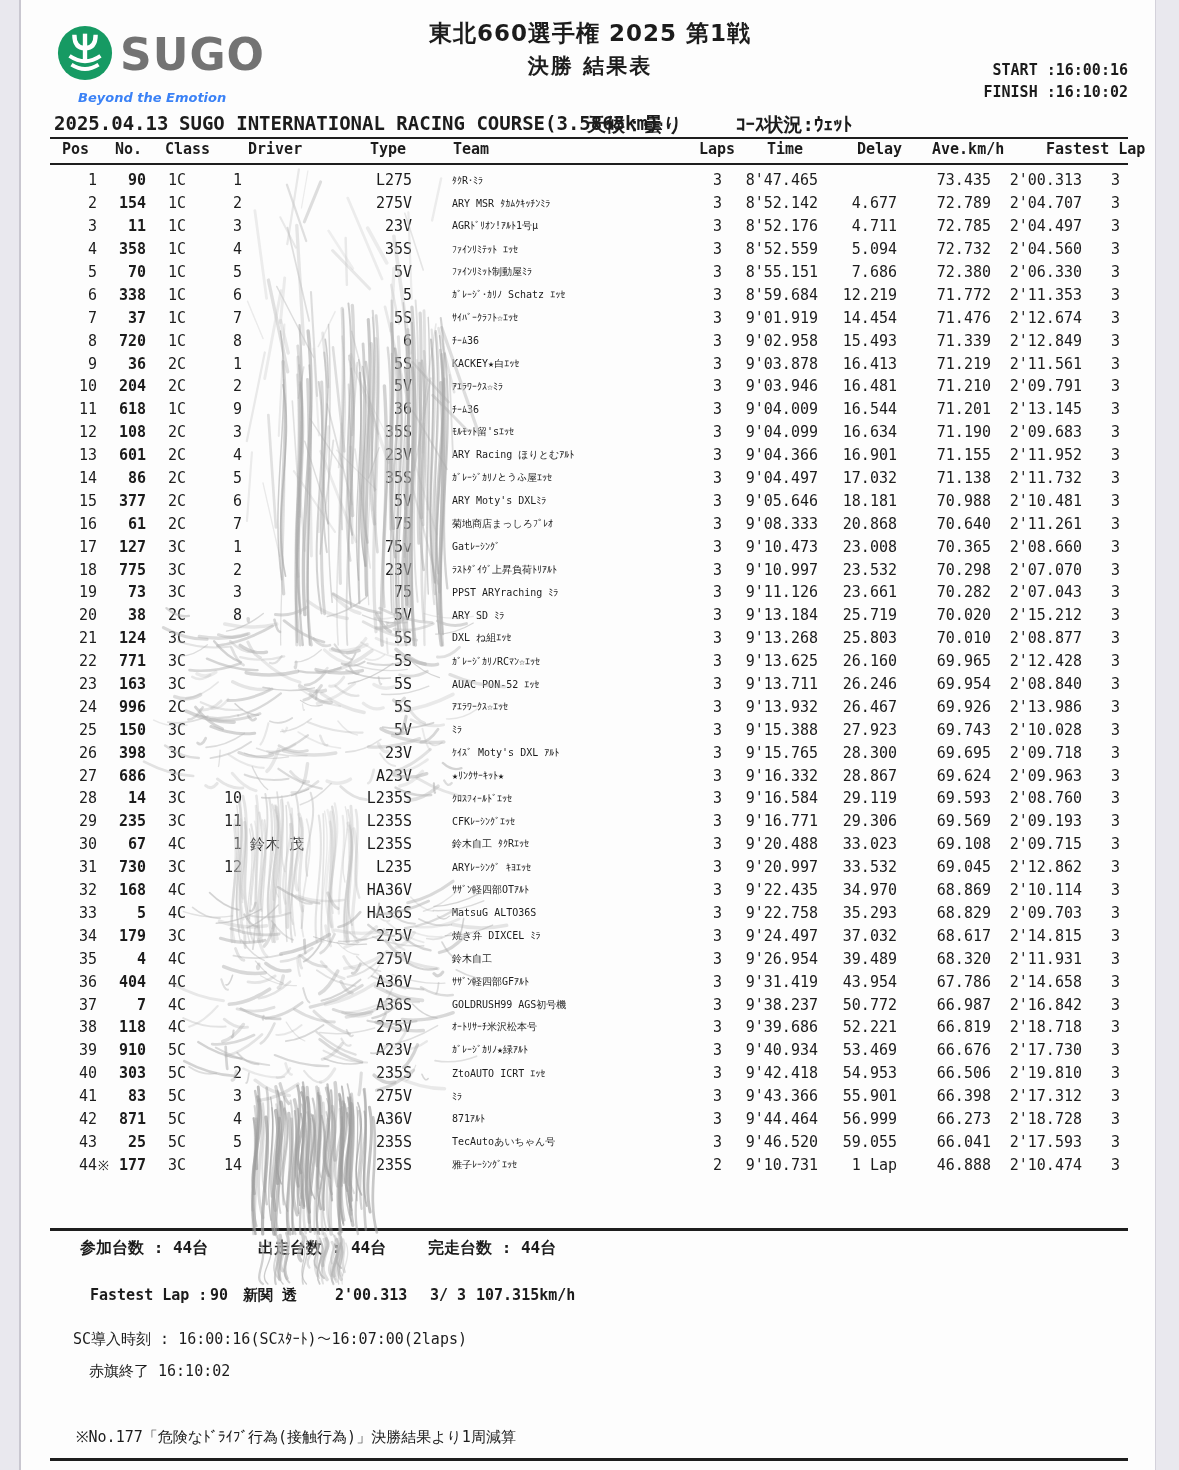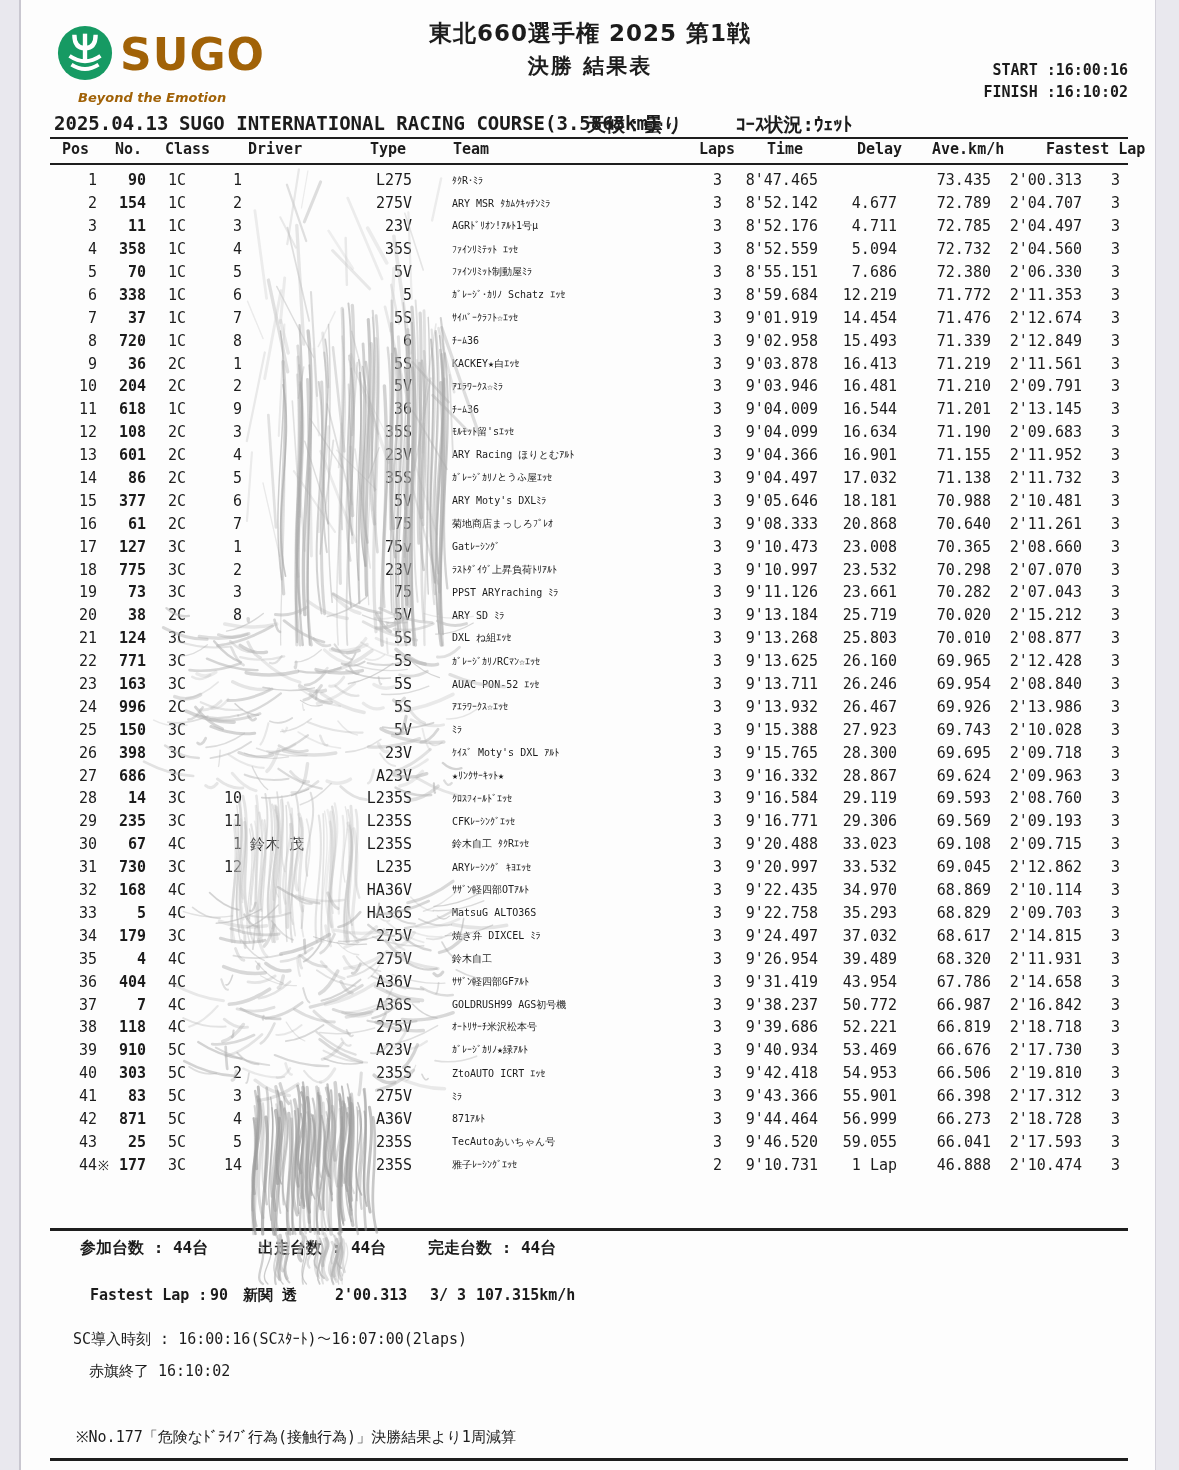--- a/index.html
+++ b/index.html
@@ -6,23 +6,23 @@
   .canvas{position:relative;width:1179px;height:1470px;background:#fdfdfd;overflow:hidden;
           font-family:"DejaVu Sans Mono","Liberation Mono",monospace;color:#1c1c1c;}
   .edge{position:absolute;top:0;bottom:0;background:#e9e8ee;}
   .edge.left{left:0;width:19px;border-right:2px solid #c9c7d0;}
   .edge.right{right:0;width:23px;border-left:1px solid #d3d1da;}
 
   
   .logo{position:absolute;left:56px;top:24px;}
   .logo-row{display:flex;align-items:center;gap:6px;}
   .logo-text{font-family:"DejaVu Sans","Liberation Sans",sans-serif;font-weight:bold;
-             font-size:44px;color:#a16207;letter-spacing:1px;line-height:1;}
+             font-size:44px;color:#737373;letter-spacing:1px;line-height:1;}
   .logo-tag{font-family:"DejaVu Sans","Liberation Sans",sans-serif;font-style:italic;font-weight:bold;
-            font-size:13px;color:#a16207;margin:4px 0 0 22px;}
+            font-size:13px;color:#3b82f6;margin:4px 0 0 22px;}
   .title{position:absolute;left:300px;top:18px;width:580px;text-align:center;
          font-family:"DejaVu Sans","Liberation Sans",sans-serif;font-weight:bold;}
   .title .t1{font-size:23px;letter-spacing:1px;}
   .title .t2{font-size:21px;margin-top:3px;letter-spacing:2px;}
   .startfinish{position:absolute;right:51px;top:60px;text-align:right;font-size:15px;font-weight:bold;line-height:1.45;}
 
   
   .info{position:absolute;top:112px;left:0;right:0;height:22px;font-size:19px;font-weight:bold;text-decoration:underline;}
   .info span{position:absolute;white-space:nowrap;}
   .i-date{left:54px;}  .i-course{left:179px;} .i-weather{left:587px;} .i-cond{left:736px;}

